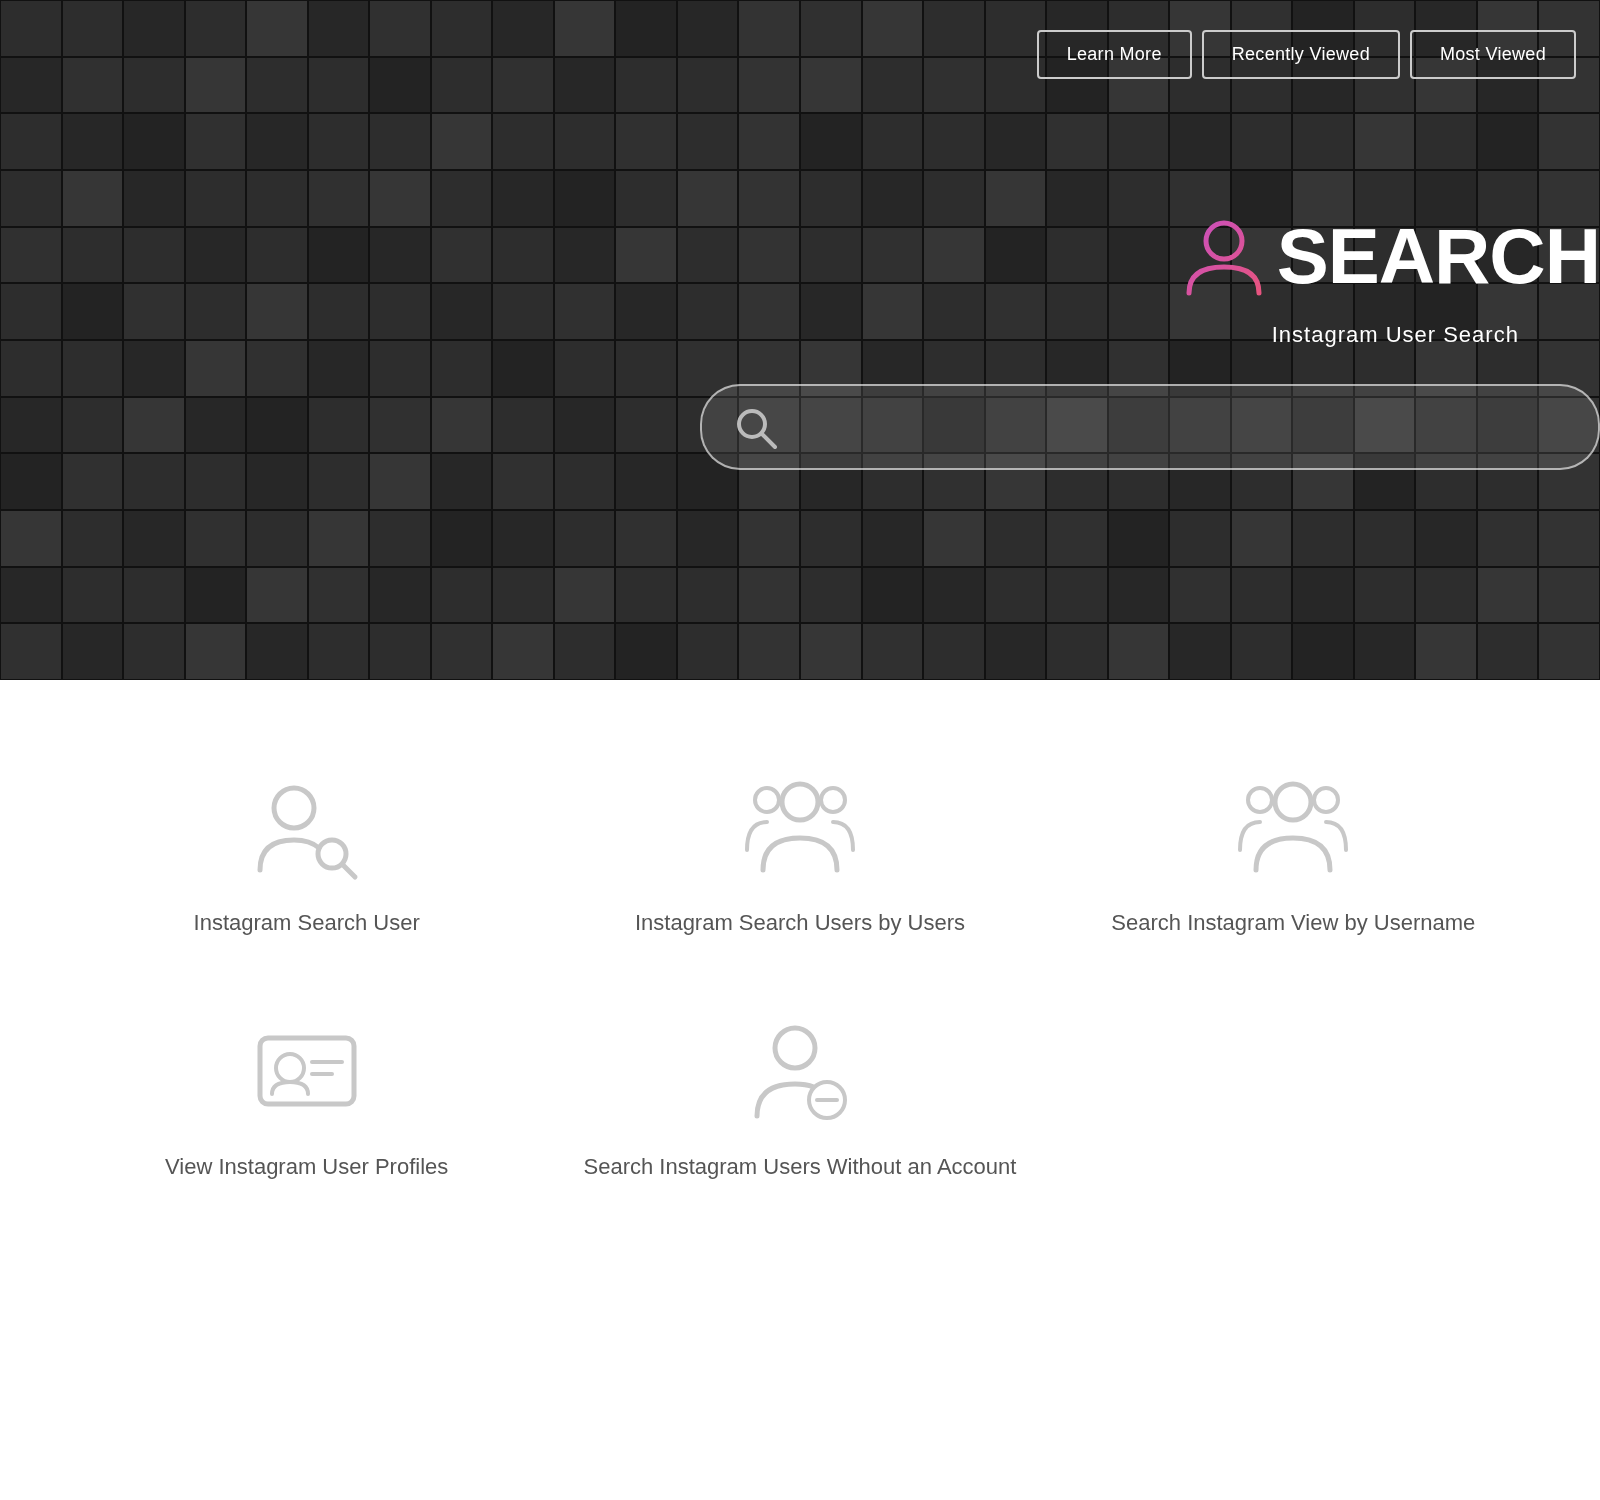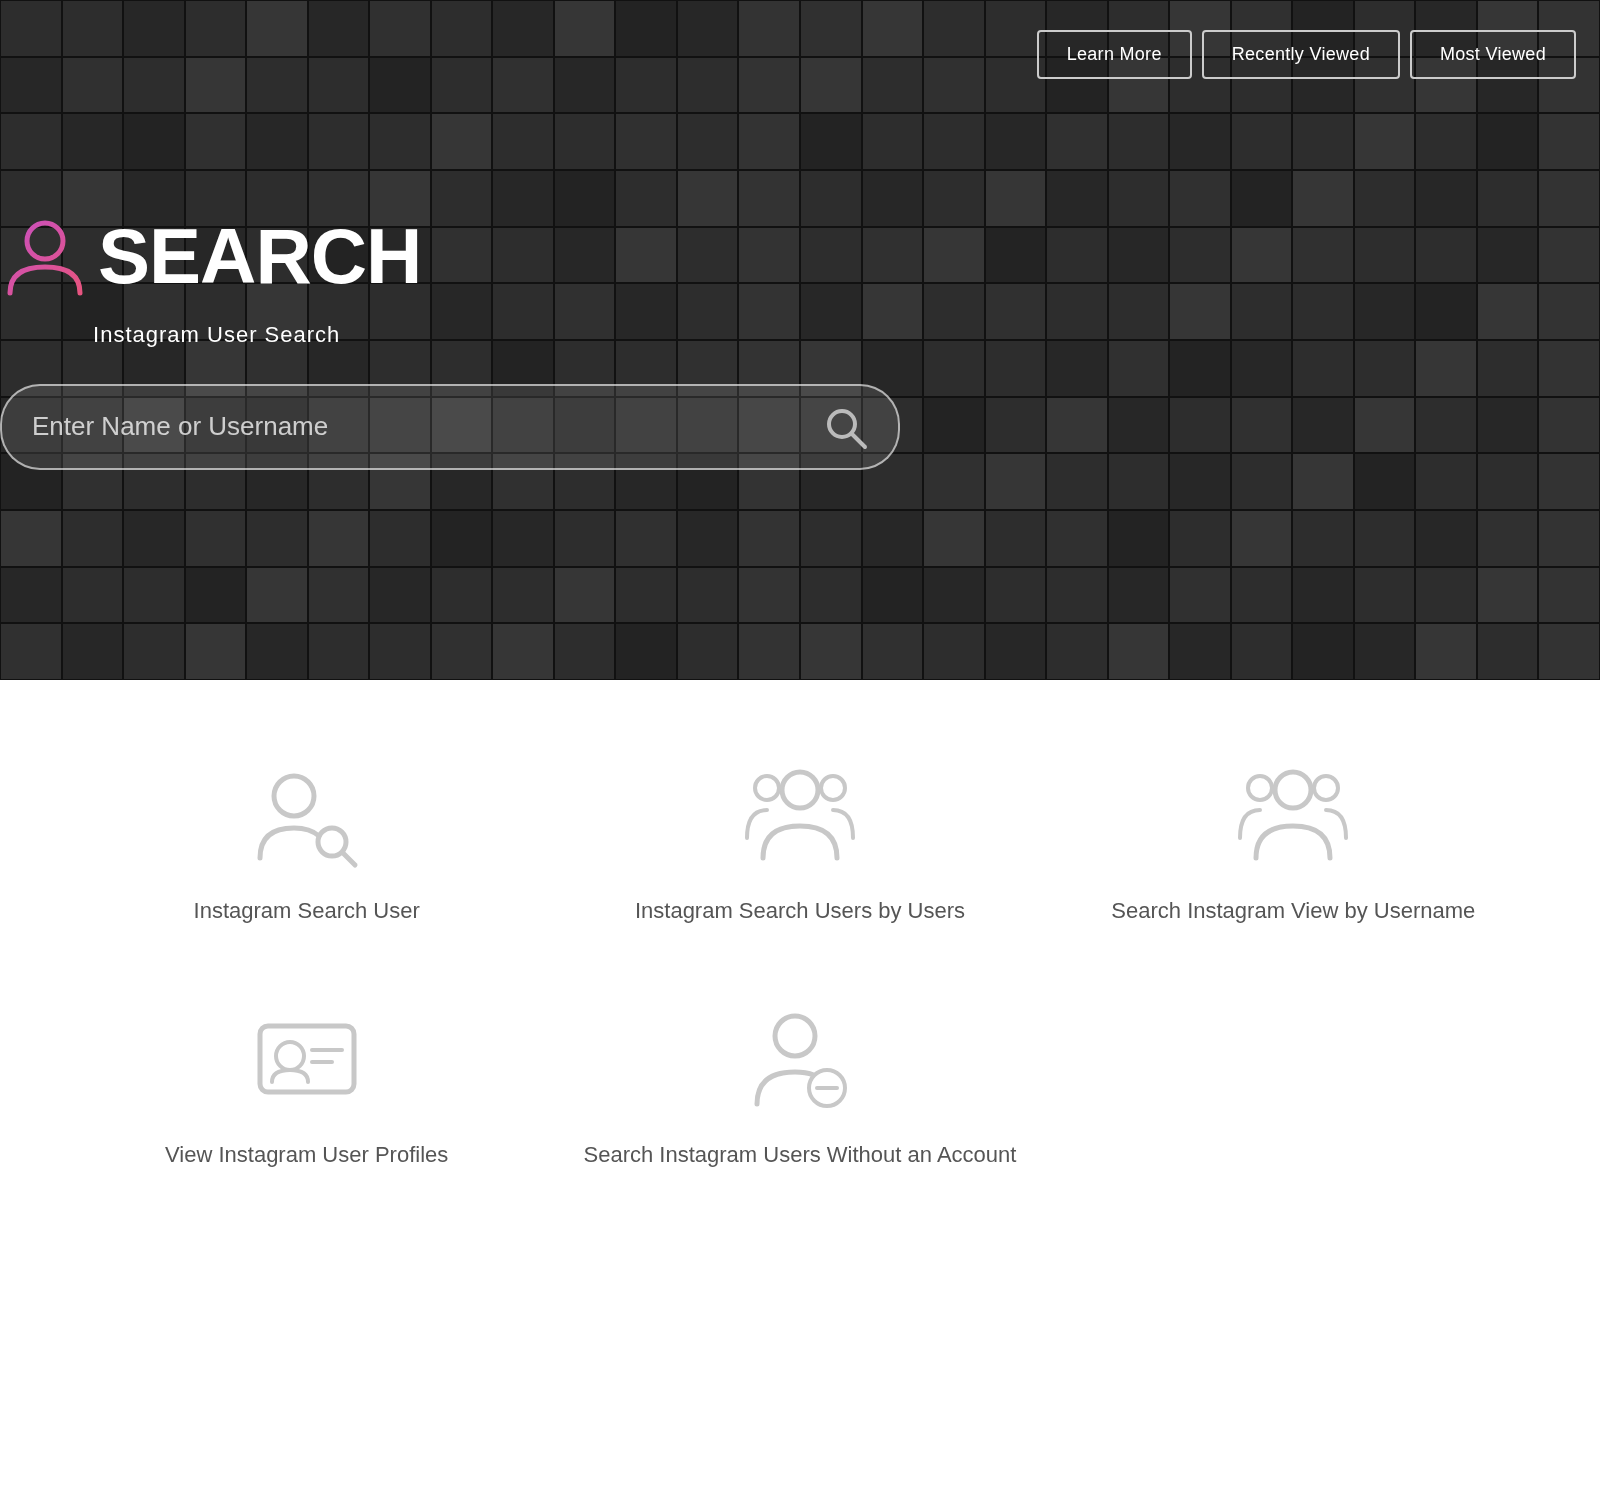--- a/index.html
+++ b/index.html
@@ -28,21 +28,21 @@
 
     
     .hero {
       position: relative;
       width: 100%;
       height: 680px;
       background: #111;
       overflow: hidden;
       display: flex;
       flex-direction: column;
-      align-items: flex-start;
+      align-items: flex-end;
       justify-content: center;
     }
 
     
     .mosaic {
       position: absolute;
       inset: 0;
       display: grid;
       grid-template-columns: repeat(26, 1fr);
       grid-template-rows: repeat(12, 1fr);
@@ -134,21 +134,21 @@
     .cards-section {
       background: #fff;
       padding: 80px 80px 60px;
     }
     .cards-grid {
       display: grid;
       grid-template-columns: repeat(3, 1fr);
       row-gap: 80px;
       column-gap: 40px;
       max-width: 1440px;
-      margin: 0 auto;
+      margin: 12px auto;
     }
     .card {
       display: flex;
       flex-direction: column;
       align-items: center;
       gap: 28px;
       cursor: pointer;
       text-decoration: none;
     }
     .card-icon {
@@ -502,21 +502,20 @@
             <stop offset="100%" stop-color="#e75480"></stop>
           </linearGradient>
         </defs>
       </svg>
       <span class="logo-text-search">SEARCH</span>
     </div>
     <p class="logo-subtitle">Instagram User Search</p>
   </div>
 
   <div class="search-bar" style="margin-top:36px;">
-    <input class="search-input" type="text" placeholder="Enter Name or Username" style="">
     <button class="search-icon-btn">
 
       <svg width="46" height="46" viewBox="0 0 46 46" fill="none" xmlns="http://www.w3.org/2000/svg">
         <circle cx="20" cy="20" r="13" stroke="#bbb" stroke-width="4" fill="none"></circle>
         <line x1="30" y1="30" x2="43" y2="43" stroke="#bbb" stroke-width="4" stroke-linecap="round"></line>
       </svg>
     </button>
   </div>
 </section>
 

